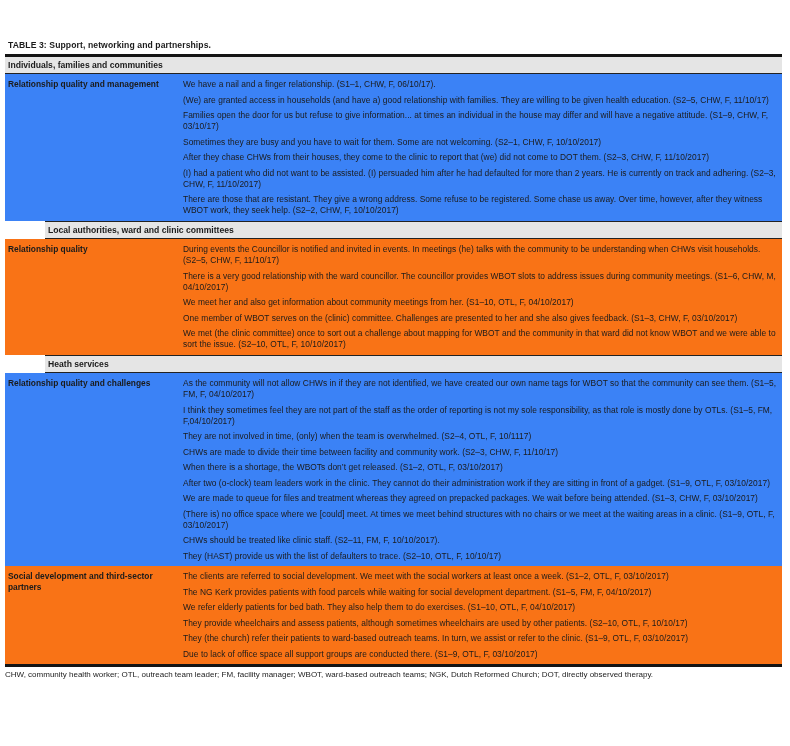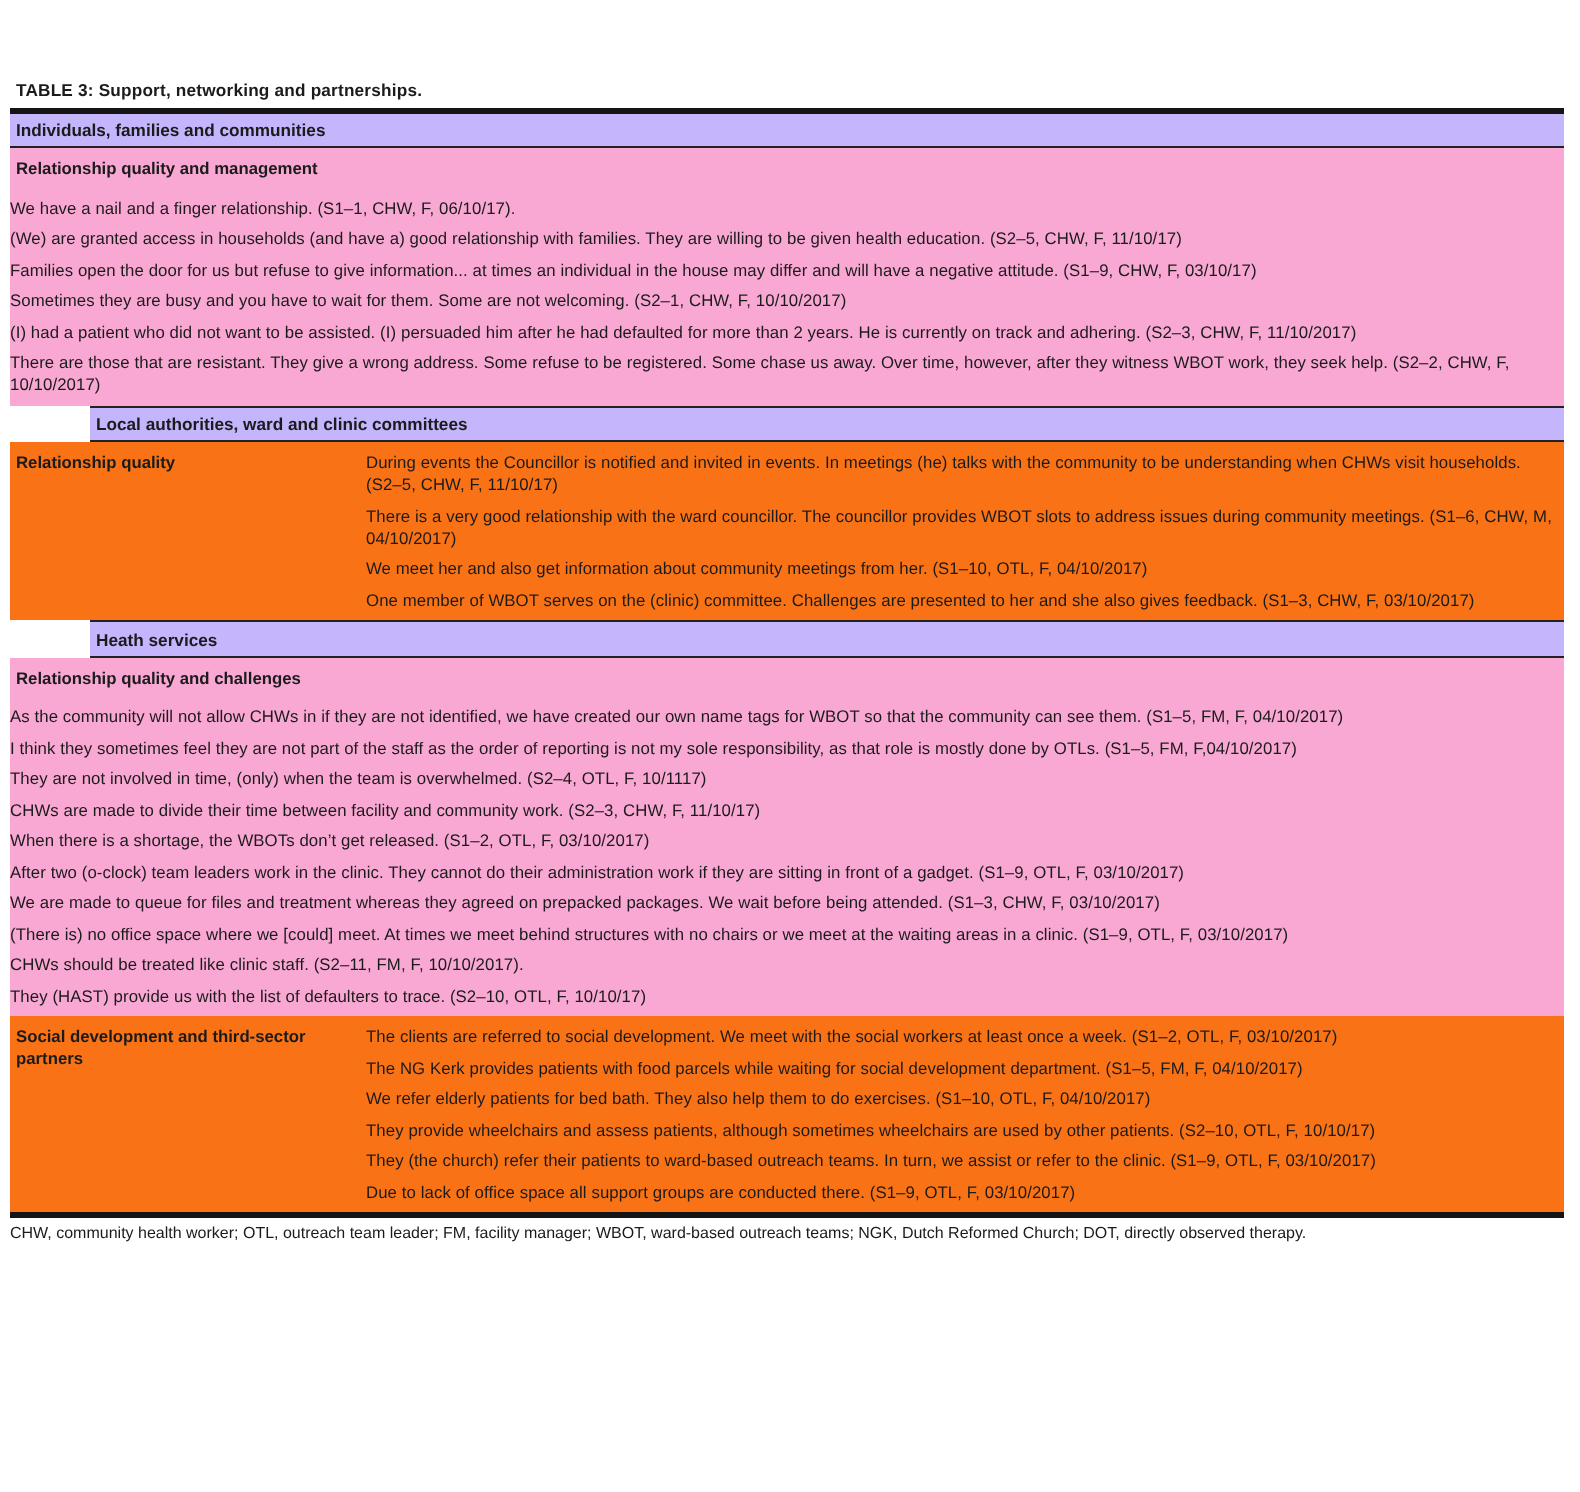--- a/index.html
+++ b/index.html
@@ -18,26 +18,26 @@
     letter-spacing: 0.1px;
     margin-top: 36px;
   }
   .thick-rule { height: 2.5px; background: #141414; }
   .thick-rule.bottom { height: 3px; }
 
   .section-header {
     font-size: 8.6px; font-weight: bold;
     padding: 3.5px 0 3px 3px; line-height: 10px;
     border-bottom: 1.4px solid #222222;
-    background: #c4b5fd;
+    background: #e5e5e5;
   }
   .section-header.rule-top { border-top: 1.4px solid #222222; margin-left: 40px; }
 
   .cat-row { display: flex; align-items: stretch; background: #f97316; }
-  .cat-row.shaded { background: #f9a8d4; flex-direction: column; }
+  .cat-row.shaded { background: #3b82f6; }
 
   .cat-label {
     flex: none; width: 178px;
     font-size: 8.4px; font-weight: bold; line-height: 10.5px;
     padding: 5px 12px 4px 3px;
   }
   .quote-col { flex: 1 1 auto; padding: 5px 4px 0 0; min-width: 0; }
   .quote-col p {
     margin: 0 0 4.5px 0;
     font-size: 8.4px; line-height: 11px;
@@ -58,32 +58,34 @@
   <div class="thick-rule"></div>
   <div id="table-body">
       <div class="section-header">Individuals, families and communities</div>
       <div class="cat-row shaded">
         <div class="cat-label">Relationship quality and management</div>
         <div class="quote-col">
           <p>We have a nail and a finger relationship. (S1–1, CHW, F, 06/10/17).</p>
           <p>(We) are granted access in households (and have a) good relationship with families. They are willing to be given health education. (S2–5, CHW, F, 11/10/17)</p>
           <p>Families open the door for us but refuse to give information... at times an individual in the house may differ and will have a negative attitude. (S1–9, CHW, F, 03/10/17)</p>
           <p>Sometimes they are busy and you have to wait for them. Some are not welcoming. (S2–1, CHW, F, 10/10/2017)</p>
+          <p>After they chase CHWs from their houses, they come to the clinic to report that (we) did not come to DOT them. (S2–3, CHW, F, 11/10/2017)</p>
           <p>(I) had a patient who did not want to be assisted. (I) persuaded him after he had defaulted for more than 2 years. He is currently on track and adhering. (S2–3, CHW, F, 11/10/2017)</p>
           <p>There are those that are resistant. They give a wrong address. Some refuse to be registered. Some chase us away. Over time, however, after they witness WBOT work, they seek help. (S2–2, CHW, F, 10/10/2017)</p>
         </div>
       </div>
       <div class="section-header rule-top">Local authorities, ward and clinic committees</div>
       <div class="cat-row">
         <div class="cat-label">Relationship quality</div>
         <div class="quote-col">
           <p>During events the Councillor is notified and invited in events. In meetings (he) talks with the community to be understanding when CHWs visit households. (S2–5, CHW, F, 11/10/17)</p>
           <p>There is a very good relationship with the ward councillor. The councillor provides WBOT slots to address issues during community meetings. (S1–6, CHW, M, 04/10/2017)</p>
           <p>We meet her and also get information about community meetings from her. (S1–10, OTL, F, 04/10/2017)</p>
           <p>One member of WBOT serves on the (clinic) committee. Challenges are presented to her and she also gives feedback. (S1–3, CHW, F, 03/10/2017)</p>
+          <p>We met (the clinic committee) once to sort out a challenge about mapping for WBOT and the community in that ward did not know WBOT and we were able to sort the issue. (S2–10, OTL, F, 10/10/2017)</p>
         </div>
       </div>
       <div class="section-header rule-top">Heath services</div>
       <div class="cat-row shaded">
         <div class="cat-label">Relationship quality and challenges</div>
         <div class="quote-col">
           <p>As the community will not allow CHWs in if they are not identified, we have created our own name tags for WBOT so that the community can see them. (S1–5, FM, F, 04/10/2017)</p>
           <p>I think they sometimes feel they are not part of the staff as the order of reporting is not my sole responsibility, as that role is mostly done by OTLs. (S1–5, FM, F,04/10/2017)</p>
           <p>They are not involved in time, (only) when the team is overwhelmed. (S2–4, OTL, F, 10/1117)</p>
           <p>CHWs are made to divide their time between facility and community work. (S2–3, CHW, F, 11/10/17)</p>

